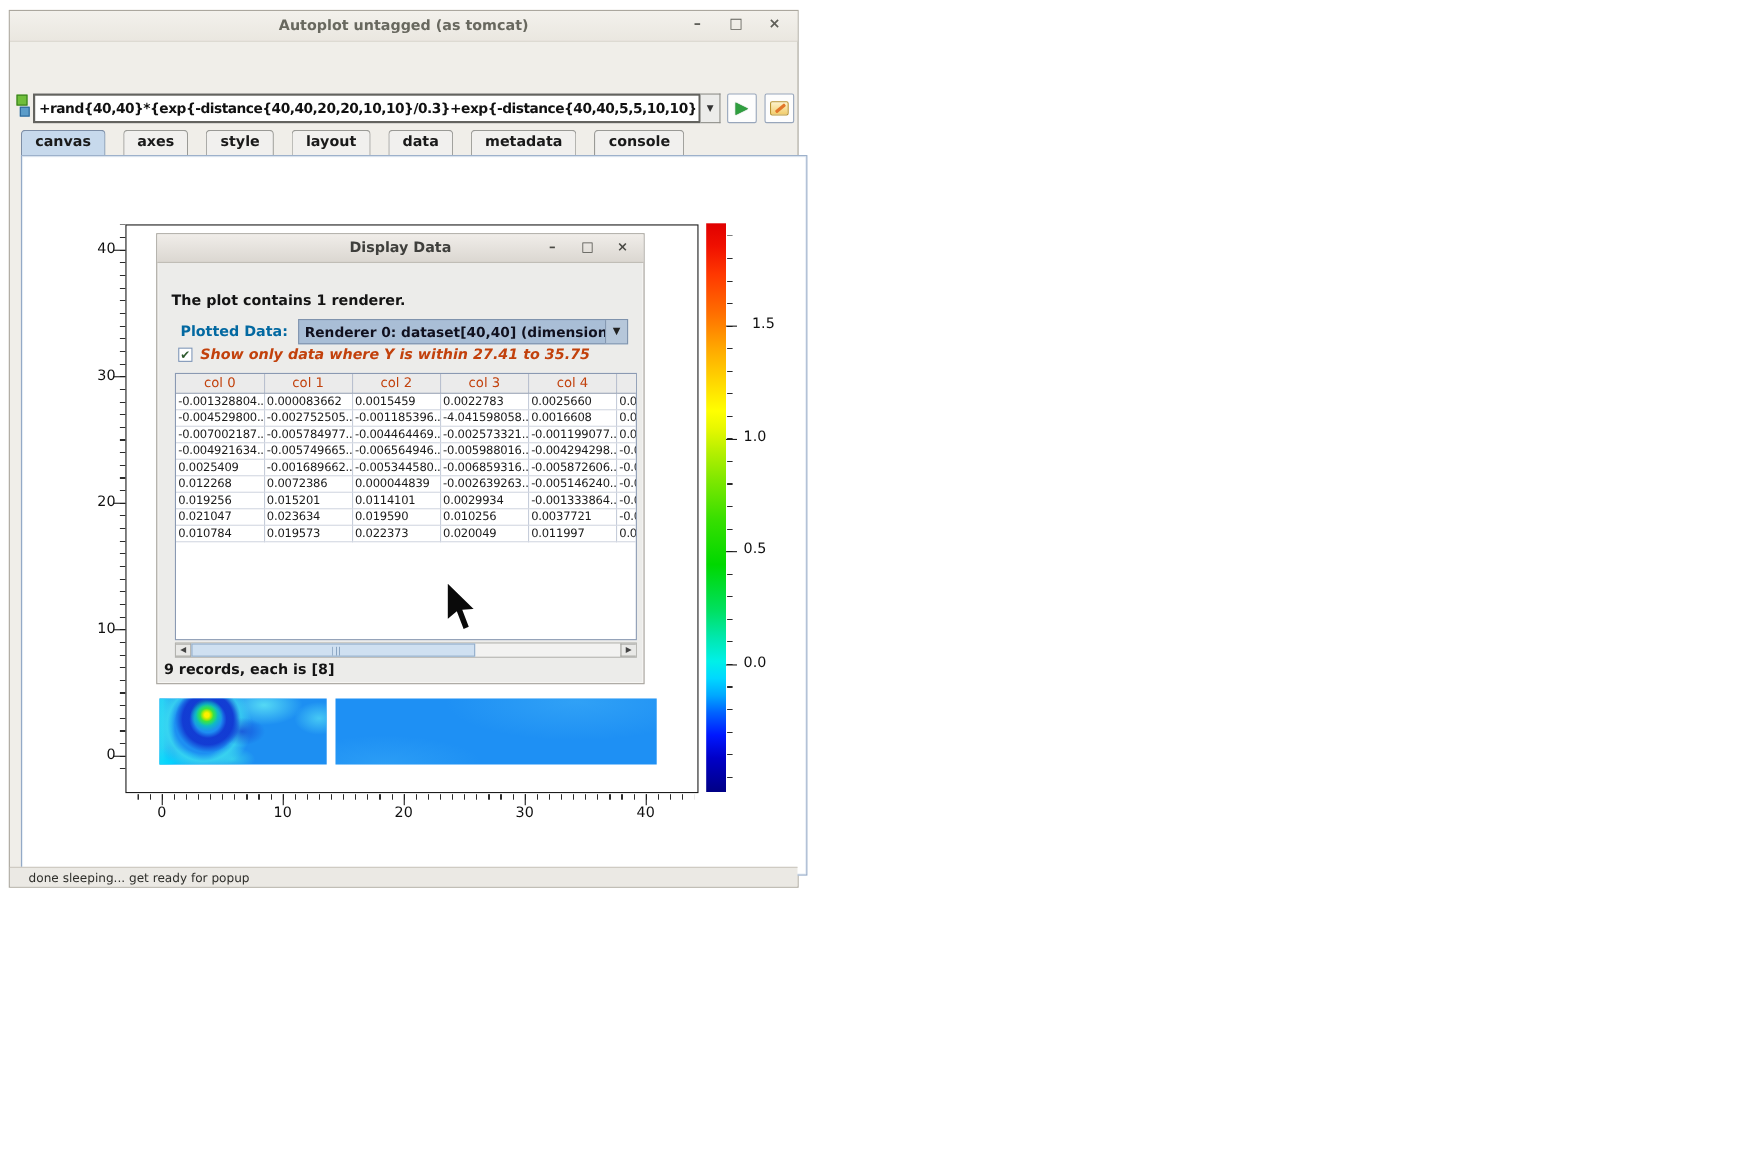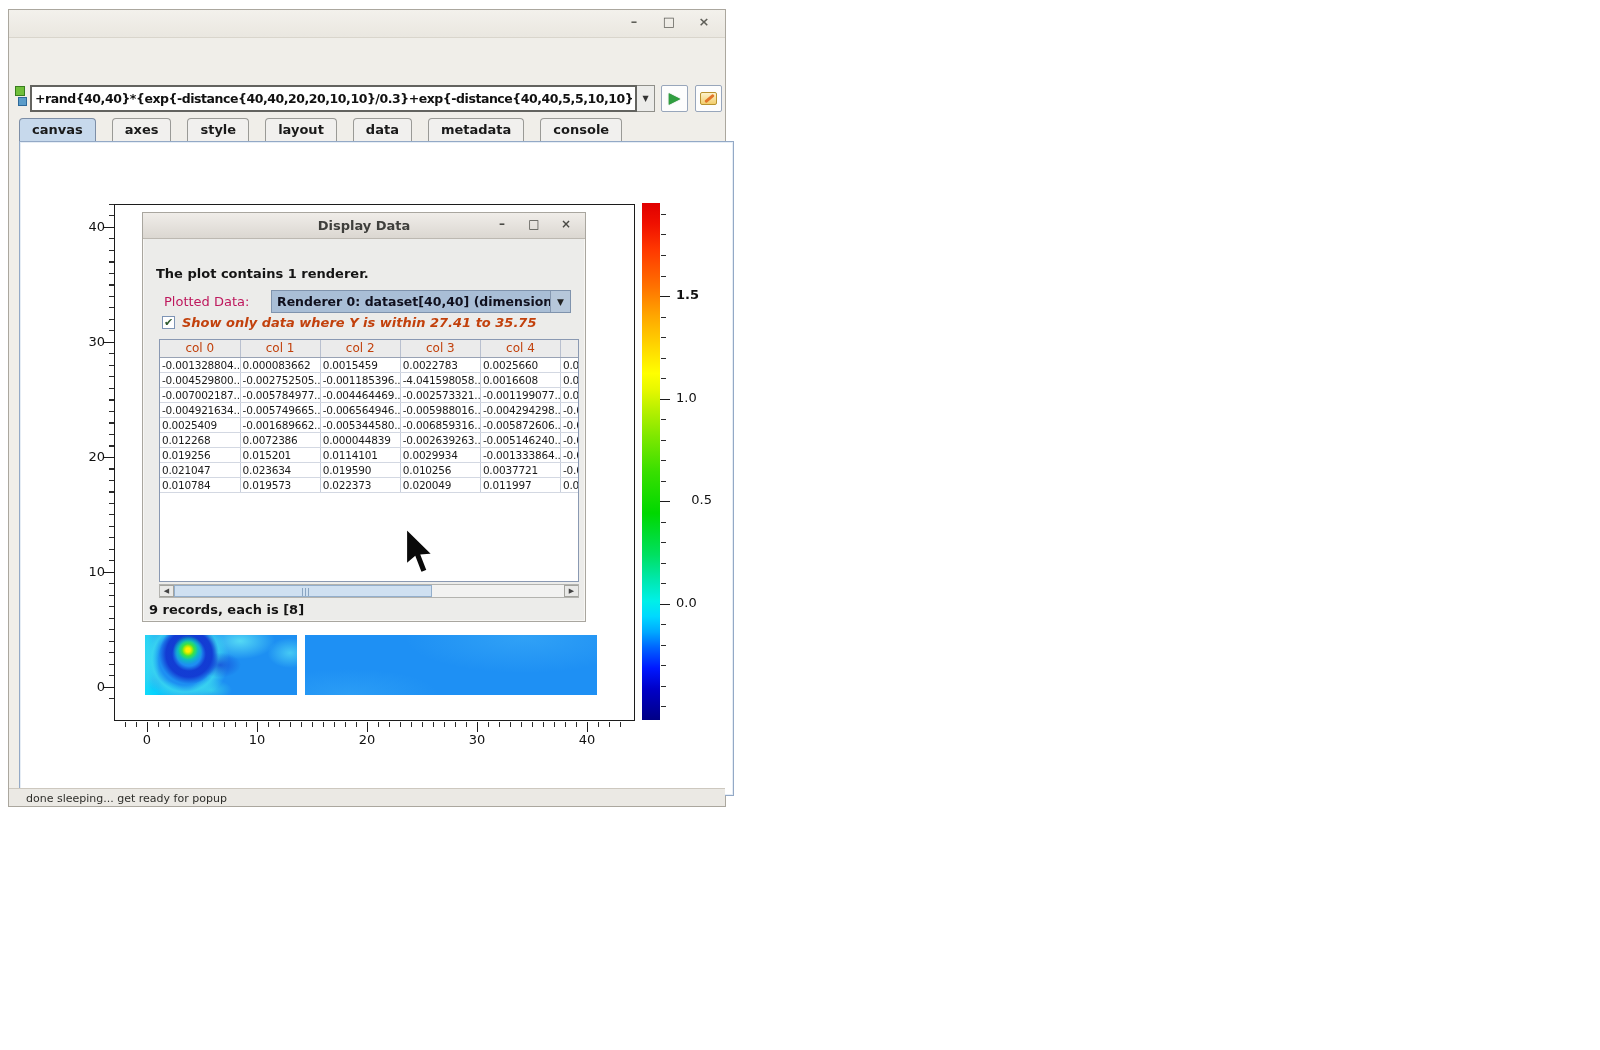--- a/index.html
+++ b/index.html
@@ -98,21 +98,21 @@
             background:#ececea; border:1px solid #a9a69f; box-shadow:inset 0 0 0 1px #f7f6f3; z-index:10; }
   .dlg-titlebar { position:relative; height:26px; background:linear-gradient(#f0ede9,#dbd7d1);
                   border-bottom:1px solid #bcb8b1;padding-left:44px; }
   .dlg-titlebar .title { position:absolute; left:0; right:0; top:5px; text-align:center;
                          font-size:13px; font-weight:bold; color:#3f3f3c; }
   .dlg-controls { position:absolute; right:13px; top:4px; display:flex; gap:20px;
                   color:#4a4a45; font-size:12px; font-weight:bold; }
   .dlg-controls span { width:12px; text-align:center; }
 
   .dlg-line1 { position:absolute; left:13px; top:53px; font-size:13px; font-weight:bold; color:#141414; }
-  .dlg-plotted-label { position:absolute; left:21px; top:81px; font-size:13px; font-weight:normal; color:#be185d; }
+  .dlg-plotted-label { position:absolute; left:21px; top:81px; font-size:13px; font-weight:bold; color:#0369a1; }
   .combo { position:absolute; left:128px; top:77px; width:300px; height:23px; background:#a9bed6;
            border:1px solid #7f93ad; display:flex; align-items:center; }
   .combo .val { flex:1; font-size:12.5px; font-weight:bold; color:#10101e; padding-left:5px;
                 white-space:nowrap; overflow:hidden; }
   .combo .arrow { width:20px; height:100%; background:#b6c7da; border-left:1px solid #8598b1;
                   display:flex; align-items:center; justify-content:center; font-size:9px; color:#222; }
   .checkbox { position:absolute; left:19px; top:103px; width:13px; height:13px; background:#fff;
               border:1px solid #7d94b5; font-size:11px; line-height:11px; text-align:center; color:#2e5a2e; }
   .check-label { position:absolute; left:39px; top:102px; font-size:13px; font-weight:bold; color:#c2410c;font-style:italic; }
 
@@ -144,20 +144,21 @@
 
   .cursor { position:absolute; left:402px; top:526px; z-index:99; }
 </style>
 </head>
 <body>
 
 <div class="screen">
   <div class="window">
 
     <div class="titlebar">
+      <div class="title">Autoplot untagged (as tomcat)</div>
       <div class="win-controls">
         <span>–</span>
         <span>□</span>
         <span>×</span>
       </div>
     </div>
 
 
     <div class="addressrow">
       <div class="uri-status">
@@ -209,25 +210,25 @@
         <div class="tick-label" style="left: 53px; top: 77px; width: 32px; text-align: right;">40</div>
         <div class="tick" style="left: 83px; top: 199.5px; width: 11px; height: 1px;"></div>
         <div class="tick-label" style="left: 53px; top: 192px; width: 32px; text-align: right;">30</div>
         <div class="tick" style="left: 83px; top: 314.5px; width: 11px; height: 1px;"></div>
         <div class="tick-label" style="left: 53px; top: 307px; width: 32px; text-align: right;">20</div>
         <div class="tick" style="left: 83px; top: 429.5px; width: 11px; height: 1px;"></div>
         <div class="tick-label" style="left: 53px; top: 422px; width: 32px; text-align: right;">10</div>
         <div class="tick" style="left: 83px; top: 544.5px; width: 11px; height: 1px;"></div>
         <div class="tick-label" style="left: 53px; top: 537px; width: 32px; text-align: right;">0</div>
         <div class="tick" style="left: 640px; top: 153.5px; width: 10px; height: 1px;"></div>
-        <div class="tick-label" style="left: 656px; top: 145px; width: 36px; text-align: left; font-weight: bold;">1.5</div>
+        <div class="tick-label" style="left: 656px; top: 145px; width: 36px; text-align: center;">1.5</div>
         <div class="tick" style="left: 640px; top: 256.5px; width: 10px; height: 1px;"></div>
         <div class="tick-label" style="left: 656px; top: 248px; width: 36px; text-align: left;">1.0</div>
         <div class="tick" style="left: 640px; top: 358.5px; width: 10px; height: 1px;"></div>
-        <div class="tick-label" style="left: 656px; top: 350px; width: 36px; text-align: right;">0.5</div>
+        <div class="tick-label" style="left: 656px; top: 350px; width: 36px; text-align: left;">0.5</div>
         <div class="tick" style="left: 640px; top: 461.5px; width: 10px; height: 1px;"></div>
         <div class="tick-label" style="left: 656px; top: 453px; width: 36px; text-align: left;">0.0</div>
       </div>
 
     <div class="statusbar">
       <div class="txt">done sleeping... get ready for popup</div>
     </div>
   </div>
 
   <div class="dialog">

